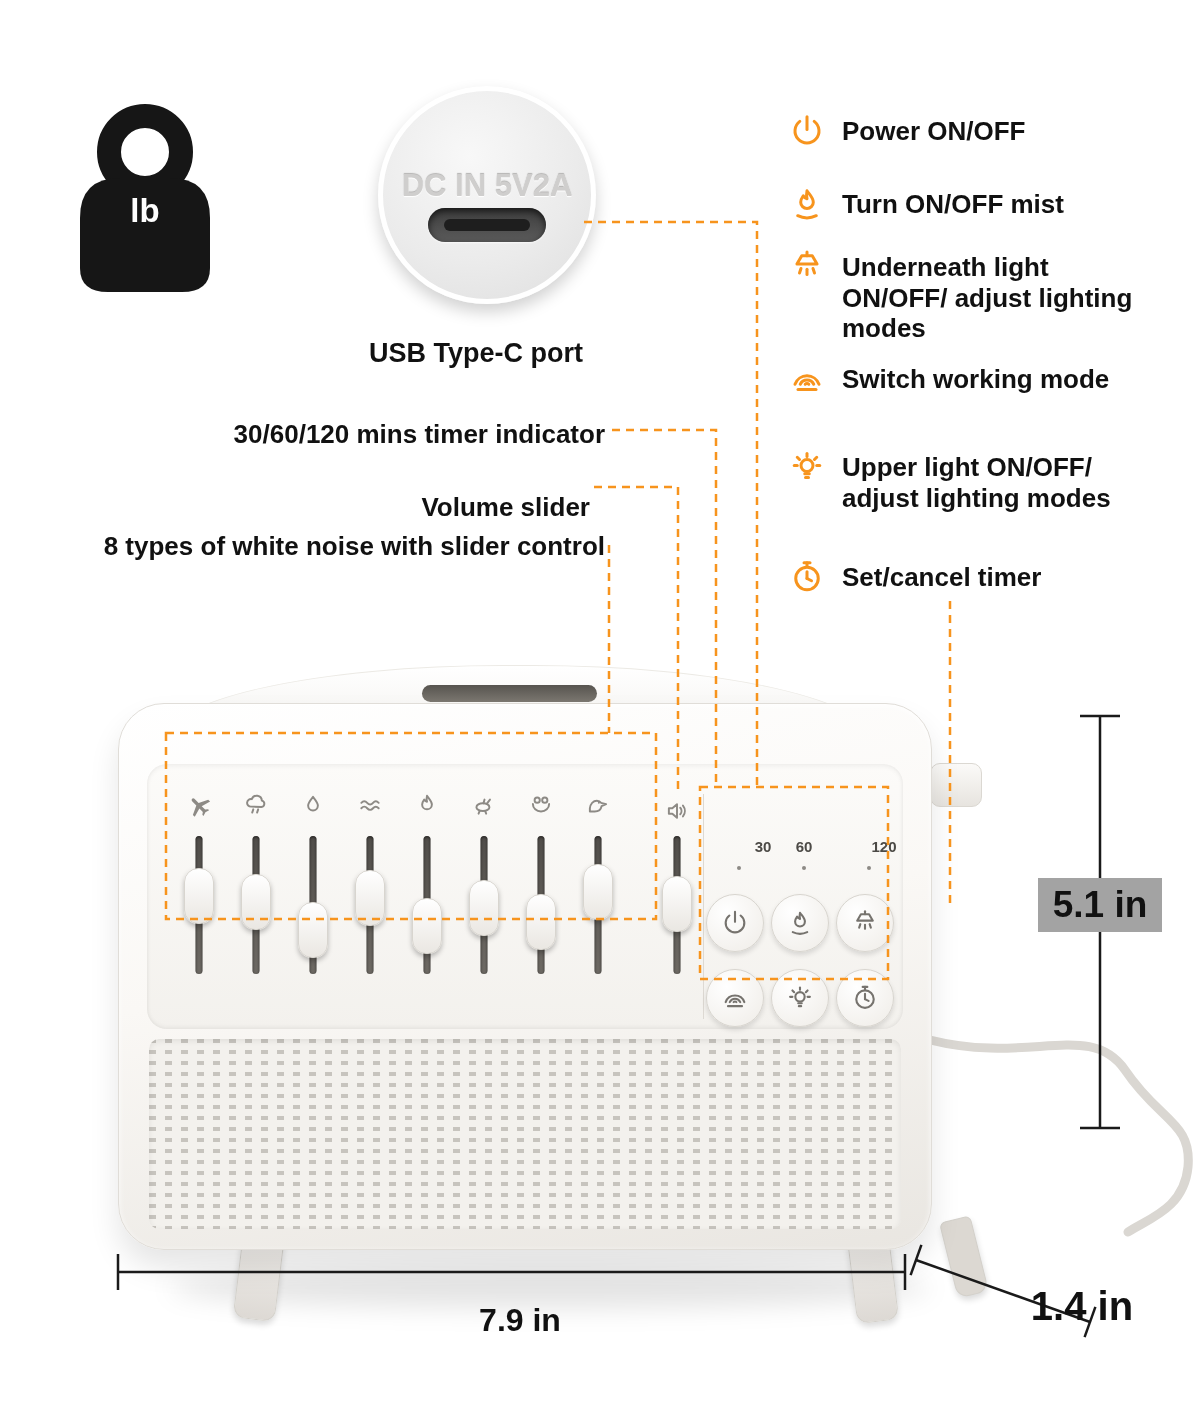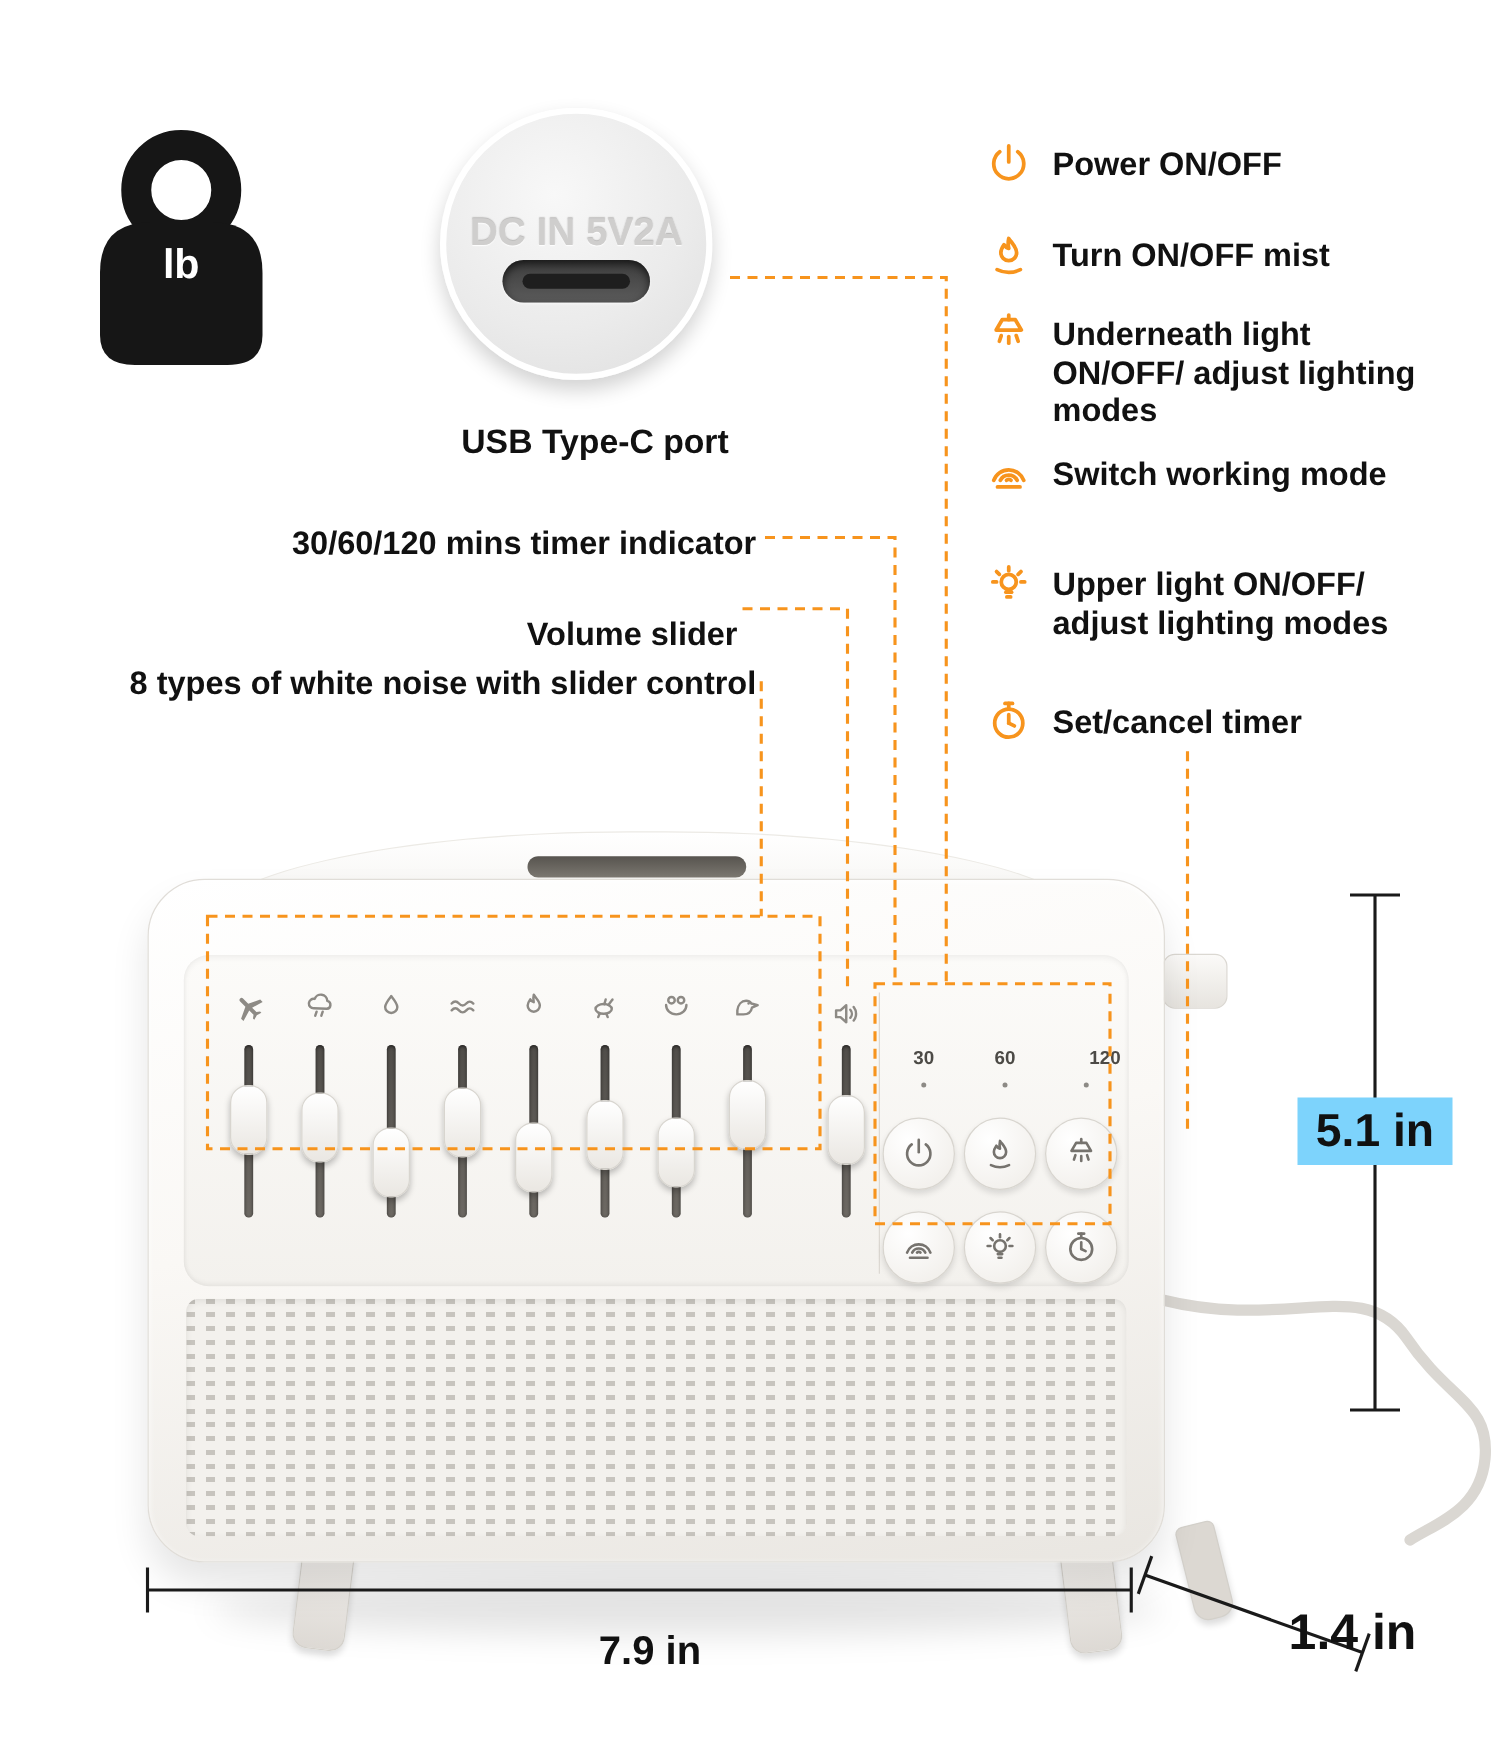--- a/index.html
+++ b/index.html
@@ -11,21 +11,21 @@
          font-size:58px;font-weight:bold;color:#F7941D;letter-spacing:1px;}
 
   
   .weight{position:absolute;left:70px;top:100px;width:150px;height:200px;}
   .weight-text{position:absolute;left:0;top:94px;width:100%;text-align:center;
                color:#fff;font-weight:bold;line-height:1.02;}
   .weight-text .val{font-size:45px;display:block;}
   .weight-text .unit{font-size:33px;display:block;}
 
   
-  .usb-circle{position:absolute;left:352px;top:86px;width:218px;height:218px;border-radius:50%;
+  .usb-circle{position:absolute;left:378px;top:86px;width:218px;height:218px;border-radius:50%;
               background:radial-gradient(circle at 42% 32%,#f8f8f8,#ebebeb 55%,#dddddd);
               box-shadow:0 8px 16px rgba(0,0,0,.18), inset 0 0 0 5px #ffffff;overflow:hidden;}
   .usb-embossed{position:absolute;left:0;top:82px;width:100%;text-align:center;white-space:nowrap;
                 font-size:31px;font-weight:bold;color:#cfcecd;
                 text-shadow:0 1px 1px #ffffff,0 -1px 1px #b5b4b3;}
   .usb-port{position:absolute;left:50%;top:122px;transform:translateX(-50%);
             width:118px;height:34px;border-radius:17px;
             background:linear-gradient(#3d3d3d,#5b5b5b);
             box-shadow:inset 0 3px 7px rgba(0,0,0,.65),0 1px 2px rgba(255,255,255,.7);}
   .usb-port-slot{position:absolute;left:50%;top:50%;transform:translate(-50%,-50%);
@@ -100,21 +100,21 @@
             repeating-linear-gradient(90deg,#c7c4be 0 7px,transparent 7px 16px);
           box-shadow:inset 0 2px 6px rgba(0,0,0,.08);}
 
   
   .overlay,.cable-layer{position:absolute;left:0;top:0;width:1200px;height:1405px;pointer-events:none;}
   .cable-layer{z-index:0;}
   .device{z-index:1;}
   .overlay{z-index:5;}
 
   .dim{position:absolute;font-weight:bold;z-index:6;}
-  .dim-height{left:1038px;top:878px;width:124px;text-align:center;font-size:37px;background:#7dd3fc;padding:6px 0;}
+  .dim-height{left:1038px;top:878px;width:124px;text-align:center;font-size:37px;background:#a3a3a3;padding:6px 0;}
   .dim-width{left:420px;top:1302px;width:200px;text-align:center;font-size:32px;}
   .dim-depth{left:992px;top:1284px;width:180px;text-align:center;font-size:40px;}
 </style>
 </head>
 <body>
 
 <div class="page">
 
 
   <div class="weight">
@@ -301,21 +301,21 @@
             <div class="thumb" style="top:28px"></div>
           </div>
 
         <div class="slider" style="left:516px">
             <div class="track"></div>
             <div class="thumb" style="top:40px"></div>
           </div>
 
         <div class="panel-divider"></div>
 
-        <span class="timer-mark" style="left:567px">30</span>
+        <span class="timer-mark" style="left:591px">30</span>
         <span class="timer-mark" style="left:632px">60</span>
         <span class="timer-mark" style="left:712px">120</span>
         <span class="timer-dot" style="left:590px"></span>
         <span class="timer-dot" style="left:655px"></span>
         <span class="timer-dot" style="left:720px"></span>
 
         <div class="btn" style="left:559px;top:130px">
           <svg width="28" height="28" viewBox="0 0 24 24">
               <path d="M7.2 5.6a8 8 0 1 0 9.6 0"></path>
               <line x1="12" y1="2.5" x2="12" y2="11"></line>

